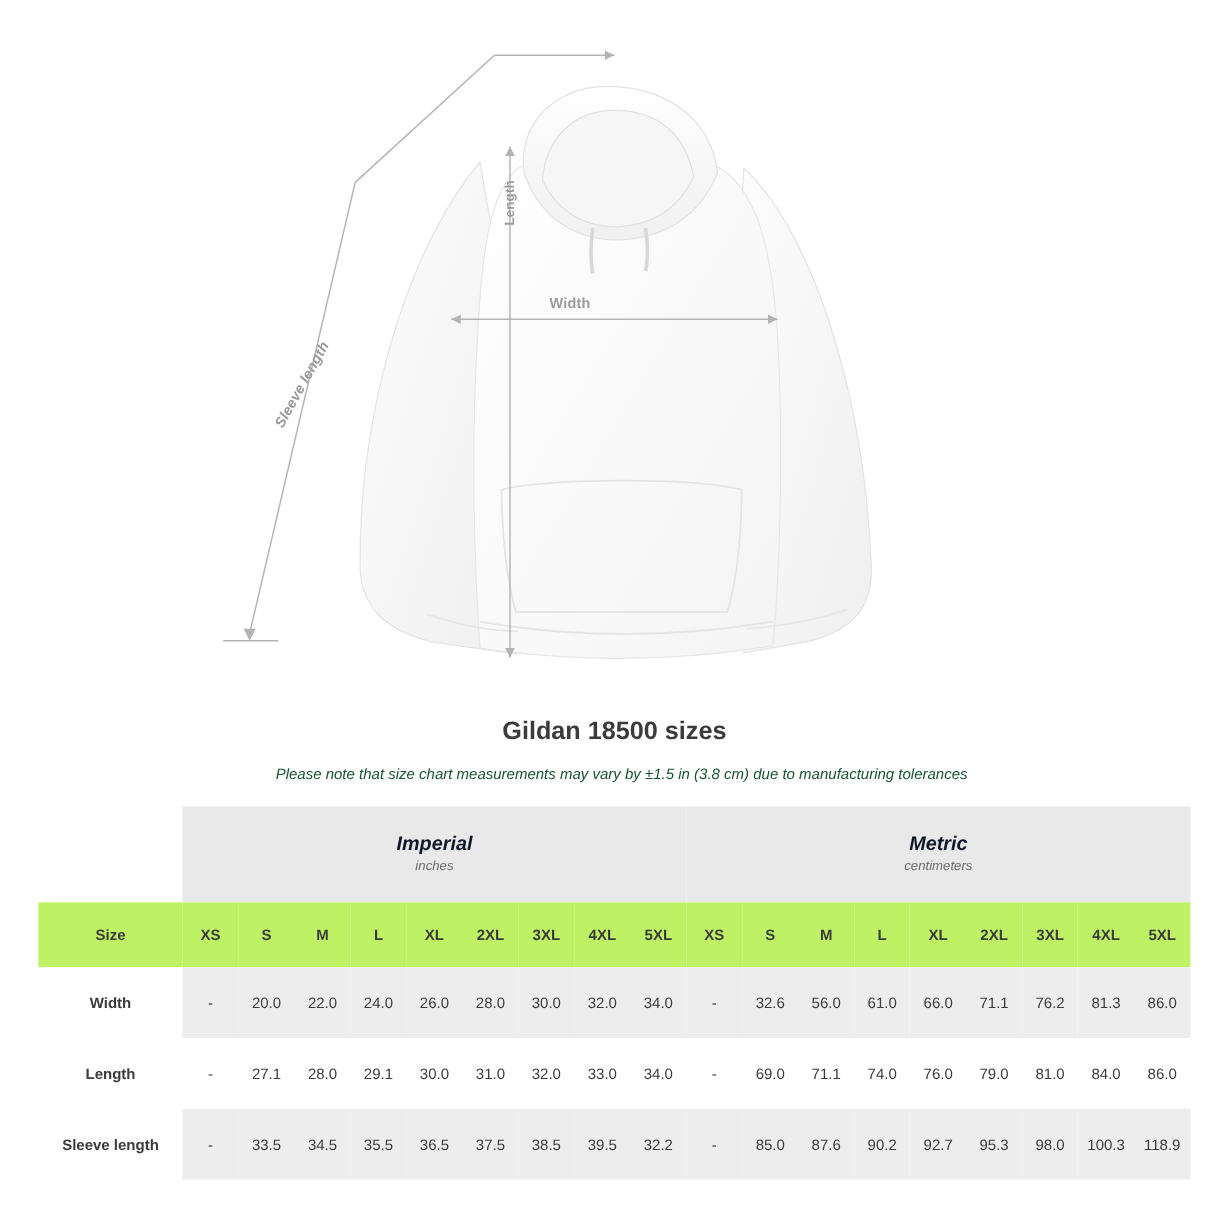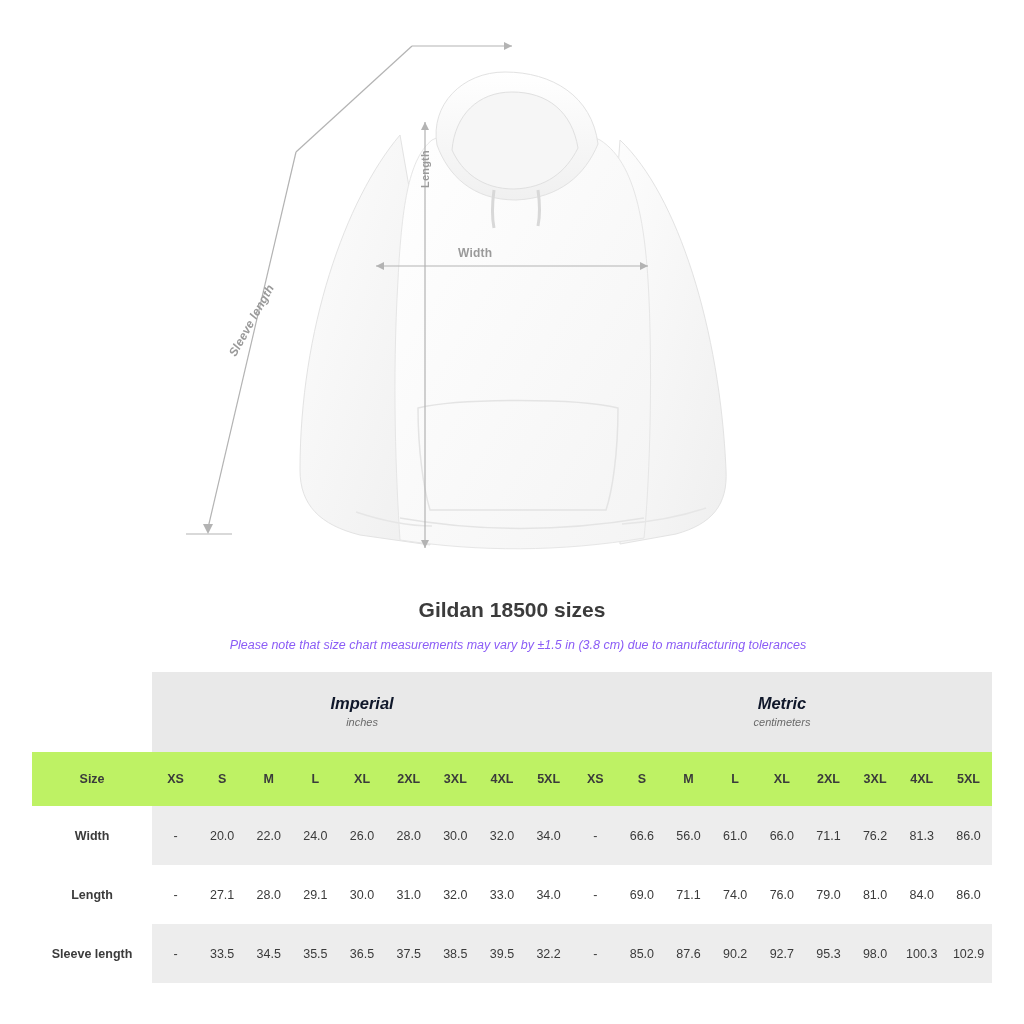--- a/index.html
+++ b/index.html
@@ -67,21 +67,21 @@
   }
   .chart-title {
     font-size: 21px;
     font-weight: bold;
     color: #3b3b3b;
     margin: 16px;
   }
   .chart-note {
     font-size: 12.5px;
     font-style: italic;
-    color: #8b5cf6;
+    color: #14532d;
     margin: 12px 0 0 12px;
   }
 
   
   .table-wrap {
     margin: 20px 32px 0 32px;
   }
   table.size-table {
     border-collapse: collapse;
     width: 960px;
@@ -258,21 +258,21 @@
           <td>-</td>
           <td>20.0</td>
           <td>22.0</td>
           <td>24.0</td>
           <td>26.0</td>
           <td>28.0</td>
           <td>30.0</td>
           <td>32.0</td>
           <td>34.0</td>
           <td>-</td>
-          <td>66.6</td>
+          <td>32.6</td>
           <td>56.0</td>
           <td>61.0</td>
           <td>66.0</td>
           <td>71.1</td>
           <td>76.2</td>
           <td>81.3</td>
           <td>86.0</td>
         </tr>
 
         <tr class="row-plain">
@@ -309,19 +309,19 @@
           <td>39.5</td>
           <td>32.2</td>
           <td>-</td>
           <td>85.0</td>
           <td>87.6</td>
           <td>90.2</td>
           <td>92.7</td>
           <td>95.3</td>
           <td>98.0</td>
           <td>100.3</td>
-          <td>102.9</td>
+          <td>118.9</td>
         </tr>
       </tbody>
     </table>
   </div>
 
 </div>
 
 </body></html>

